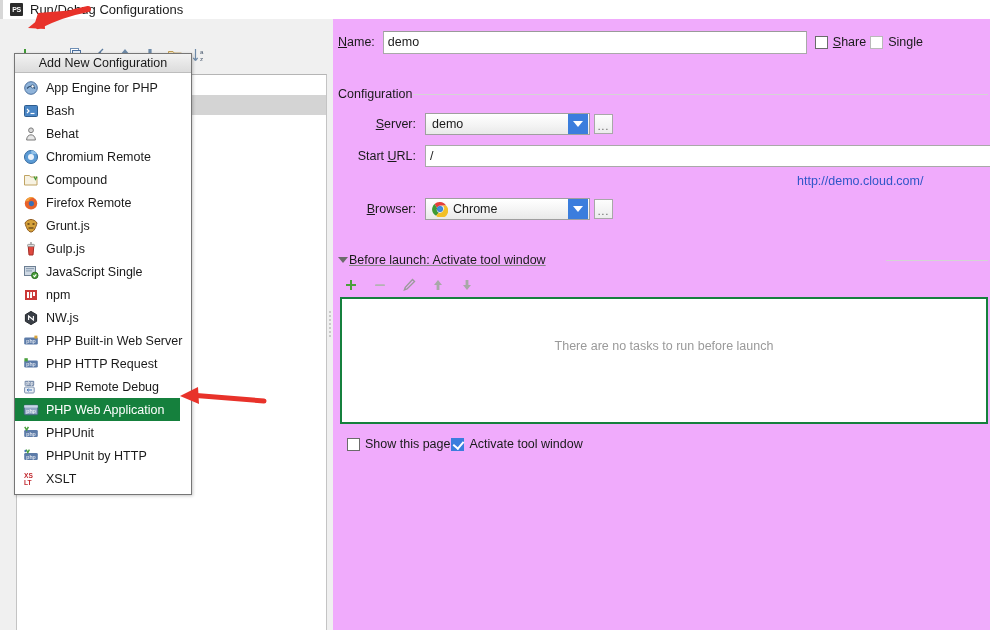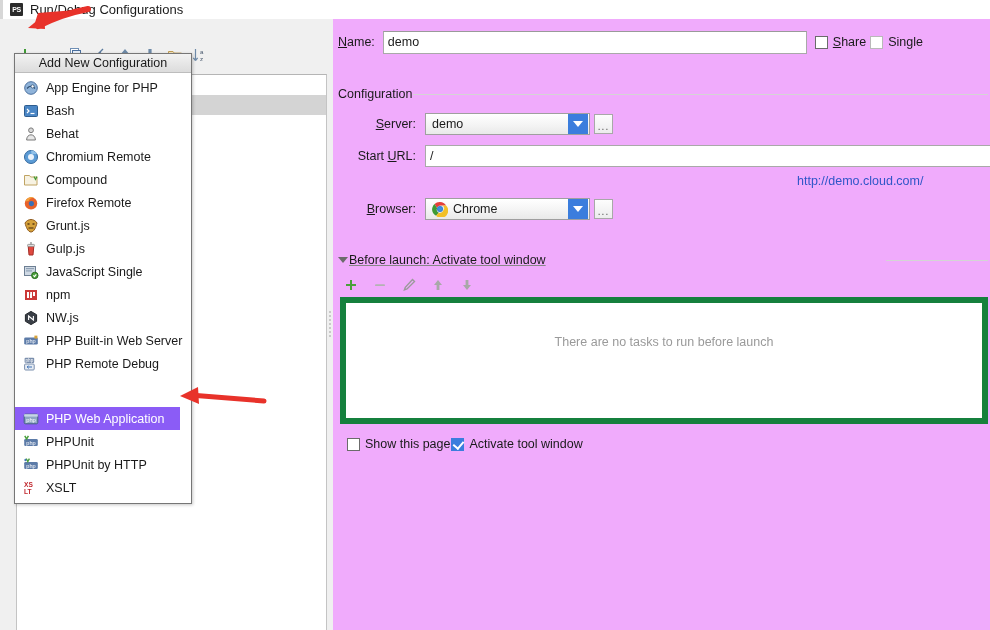--- a/index.html
+++ b/index.html
@@ -210,23 +210,23 @@
     border-top: 6px solid #6b6b6b;
   }
   .bl-toolbar {
     position: absolute; left: 7px; top: 255px;
     display: flex; align-items: center; gap: 7px;
   }
   .bl-box {
     position: absolute; left: 7px; top: 278px;
     width: 648px; height: 127px;
     background: #ffffff;
-    border: 6px solid #15803d;
+    border: 2px solid #15803d;
     display: flex; align-items: flex-start; justify-content: center;
-    padding-top: 32px;
+    padding-top: 40px;
   }
   .bl-empty { font-size: 12.5px; color: #9a9a9a; }
   .bottom-row {
     position: absolute; left: 14px; top: 418px;
     display: flex; align-items: center; gap: 1px;
   }
 
   
   .ico { width: 16px; height: 16px; display: block; }
   .listicon { width: 16px; height: 16px; flex: 0 0 16px; }
@@ -249,21 +249,21 @@
   }
   .popup-list { padding: 3px 11px 4px 0; }
   .pitem {
     height: 23px;
     display: flex; align-items: center; gap: 7px;
     padding-left: 8px;
     font-size: 12.5px; color: #1a1a1a;
     white-space: nowrap; cursor: default;
   }
   .pitem.active {
-    background: #8b5cf6; color: #ffffff; margin-top: 32px;
+    background: #15803d; color: #ffffff;
   }
 
   
   .annot { position: absolute; z-index: 60; pointer-events: none; }
 </style>
 </head>
 <body>
 
 <div id="app">
 
@@ -561,20 +561,28 @@
 
       <div class="pitem">
         <svg class="listicon" viewBox="0 0 16 16">
           <rect x="1.2" y="4.4" width="13.6" height="7.2" rx="1.4" fill="#5c7ba8"></rect>
           <text x="8" y="10.2" font-size="5.6" fill="#ffffff" text-anchor="middle" font-family="Liberation Sans">php</text>
           <path d="M11.4 2.6h3v3h-3z" fill="#d6a23a"></path>
         </svg>
         <span>PHP Built-in Web Server</span>
       </div>
 
+      <div class="pitem">
+        <svg class="listicon" viewBox="0 0 16 16">
+          <rect x="1.2" y="4.4" width="13.6" height="7.2" rx="1.4" fill="#5c7ba8"></rect>
+          <text x="8" y="10.2" font-size="5.6" fill="#ffffff" text-anchor="middle" font-family="Liberation Sans">php</text>
+          <path d="M1.4 2.2h3.4v3.2H1.4z" fill="#4aa03c"></path>
+        </svg>
+        <span>PHP HTTP Request</span>
+      </div>
 
       <div class="pitem">
         <svg class="listicon" viewBox="0 0 16 16">
           <rect x="1.6" y="1.8" width="9.6" height="5.2" rx="1" fill="#7b8fad"></rect>
           <text x="6.4" y="6.2" font-size="4.6" fill="#ffffff" text-anchor="middle" font-family="Liberation Sans">php</text>
           <rect x="1.6" y="8" width="9.6" height="6" rx="1" fill="#e6ecf3" stroke="#7b8fad"></rect>
           <path d="M9 11H4.2l1.4-1.4M4.2 11l1.4 1.4" stroke="#3b6fb5" stroke-width="1" fill="none"></path>
         </svg>
         <span>PHP Remote Debug</span>
       </div>

